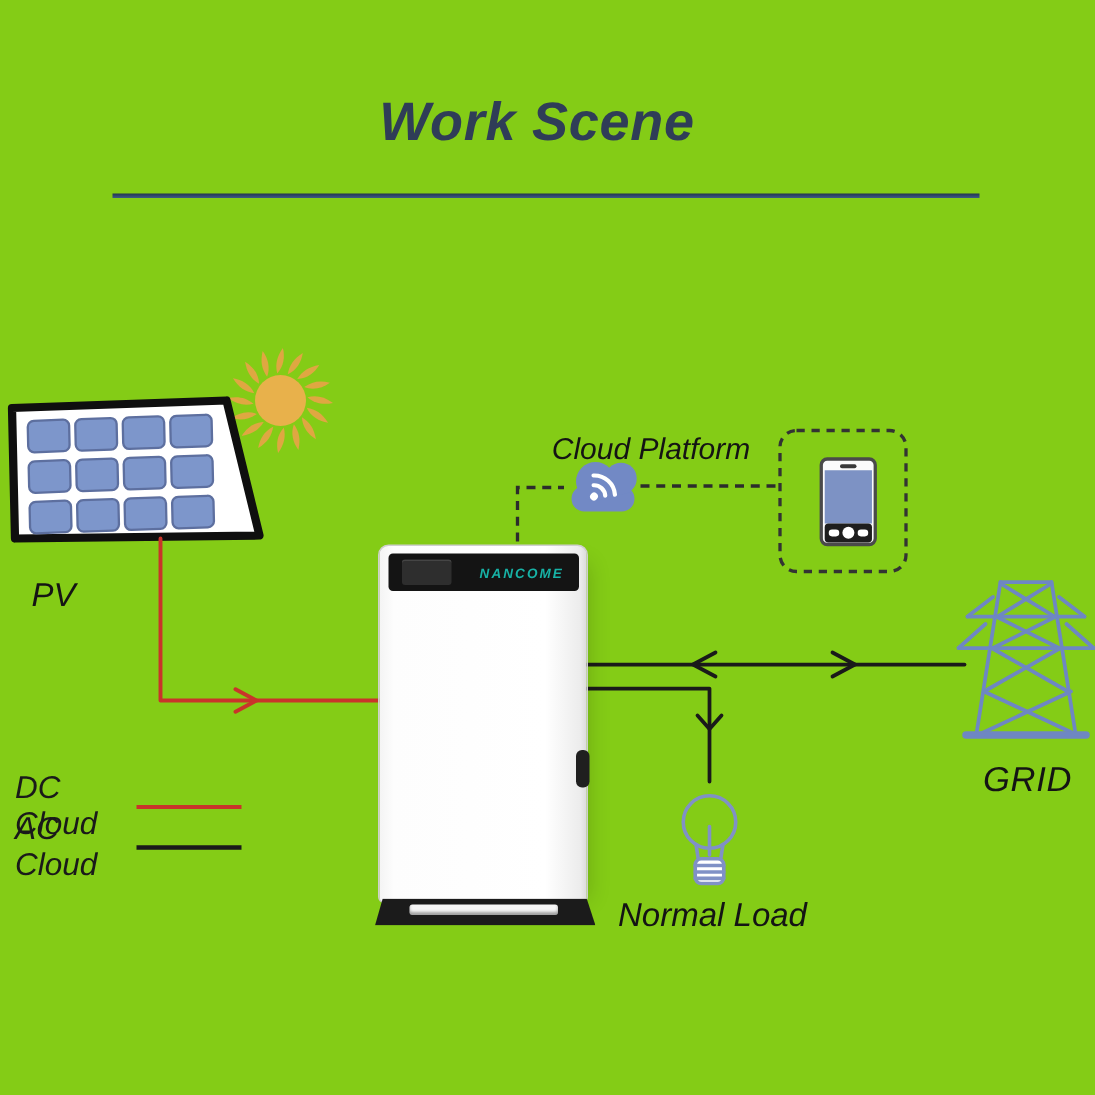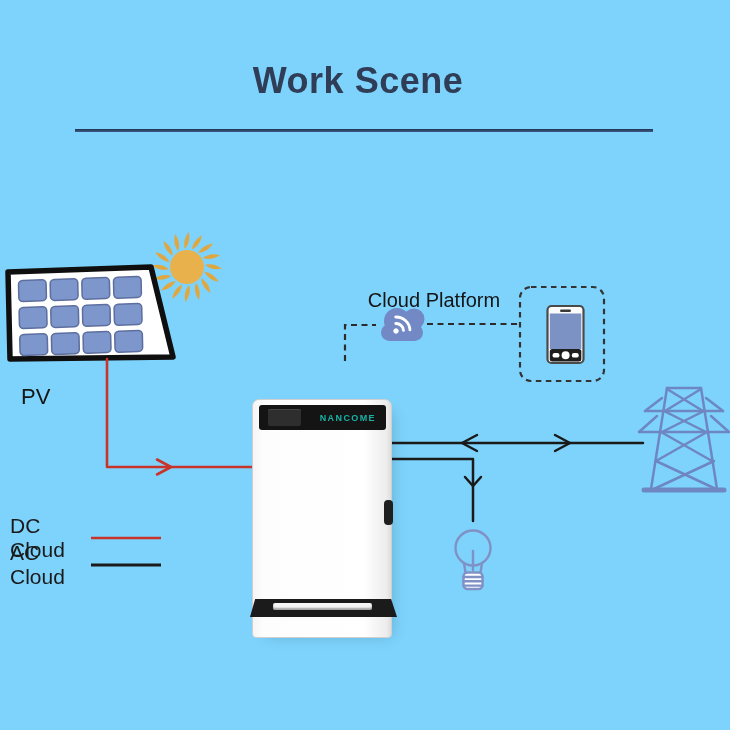--- a/index.html
+++ b/index.html
@@ -1,36 +1,36 @@
 <!DOCTYPE html>
 <html><head>
 <meta charset="utf-8">
 <style>
   html,body{margin:0;padding:0;background:#fff;}
-  .page{position:relative;width:730px;height:730px;background:#7dd3fc;overflow:hidden;
-        font-family:"Liberation Sans","DejaVu Sans",sans-serif;color:#1a1a1a;}
+  .page{position:relative;width:730px;height:730px;background:#84cc16;overflow:hidden;
+        font-family:"Liberation Sans","DejaVu Sans",sans-serif;color:#1a1a1a;font-style:italic;}
   .title{position:absolute;left:0;right:14px;top:60px;text-align:center;
          font-size:36px;font-weight:600;color:#2f3d57;letter-spacing:.5px;}
   .divider{position:absolute;left:75px;top:129px;width:578px;height:2.5px;
            background:linear-gradient(#233450,#3d5a86);}
   svg.canvas{position:absolute;left:0;top:0;}
   .label{position:absolute;font-size:20px;color:#141414;}
   .pv-label{left:21px;top:384px;font-size:22px;}
   .cloud-label{left:334px;top:257px;width:200px;text-align:center;font-size:20px;margin-top:32px;}
   .load-label{left:400px;top:597px;width:150px;text-align:center;font-size:22px;}
   .grid-label{left:645px;top:506px;width:80px;text-align:center;font-size:23px;letter-spacing:.5px;}
   .legend{position:absolute;left:10px;top:524px;}
   .legend-row{display:flex;align-items:center;height:27px;}
   .legend-row .ltext{font-size:21px;width:80px;}
   .legend-row svg{display:block;}
   
   .unit{position:absolute;left:252px;top:363px;width:138px;height:237px;
         background:linear-gradient(90deg,#f4f4f4 0%,#fdfdfd 7%,#ffffff 80%,#ececec 97%,#dcdcdc 100%);
         border:1px solid #cfcfcf;border-radius:7px 7px 4px 4px;
-        box-shadow:7px 5px 14px -7px rgba(0,0,0,.18);margin-top:36px;}
+        box-shadow:7px 5px 14px -7px rgba(0,0,0,.18);}
   .unit-top{position:absolute;left:6px;top:5px;right:5px;height:25px;background:#141414;
             border-radius:3px;display:flex;align-items:center;}
   .unit-screen{position:absolute;left:9px;top:4px;width:33px;height:17px;background:#2e2e2e;
                border-radius:2px;box-shadow:inset 0 1px 0 #454545;}
   .unit-brand{position:absolute;right:10px;top:8px;font-size:9px;font-weight:bold;
               letter-spacing:1.4px;color:#17b2a6;}
   .unit-base{position:absolute;left:250px;top:599px;width:147px;height:18px;background:#1b1b1b;
              clip-path:polygon(3.5% 0,96% 0,100% 100%,0% 100%);}
   .unit-base-slot{position:absolute;left:23px;top:4px;width:99px;height:7px;background:#f7f7f7;
                   border-radius:2px;box-shadow:inset 0 -2px 2px rgba(0,0,0,.35);}
@@ -171,20 +171,22 @@
       <div class="unit-brand">NANCOME</div>
     </div>
   </div>
   <div class="unit-base">
     <div class="unit-base-slot"></div>
   </div>
   <div class="unit-handle"></div>
 
   <div class="label pv-label">PV</div>
   <div class="label cloud-label">Cloud Platform</div>
+  <div class="label load-label">Normal Load</div>
+  <div class="label grid-label">GRID</div>
 
   <div class="legend">
     <div class="legend-row">
       <span class="ltext">DC Cloud</span>
       <svg width="72" height="6">
         <line x1="1" y1="3" x2="71" y2="3" stroke-width="2.6" stroke="#c9342a"></line>
       </svg>
     </div>
     <div class="legend-row">
       <span class="ltext">AC Cloud</span>

